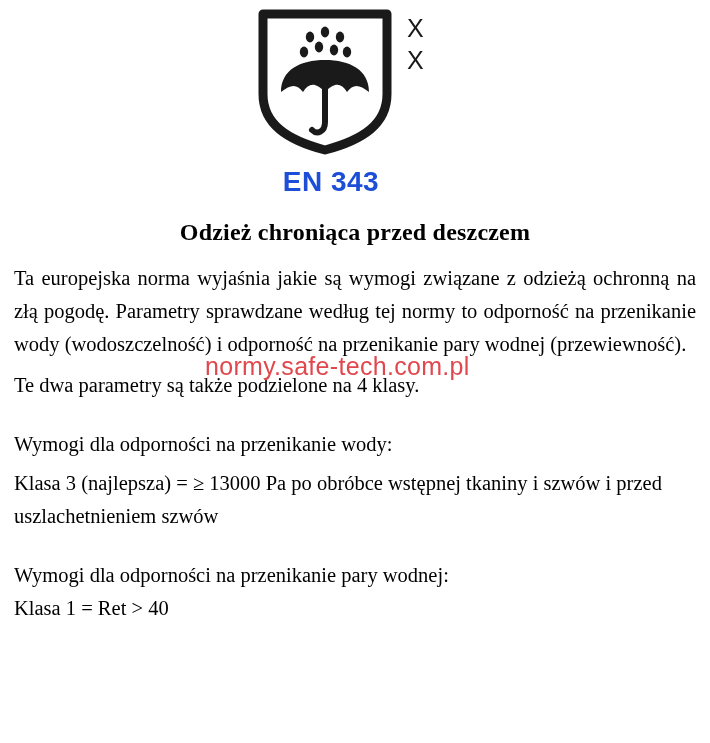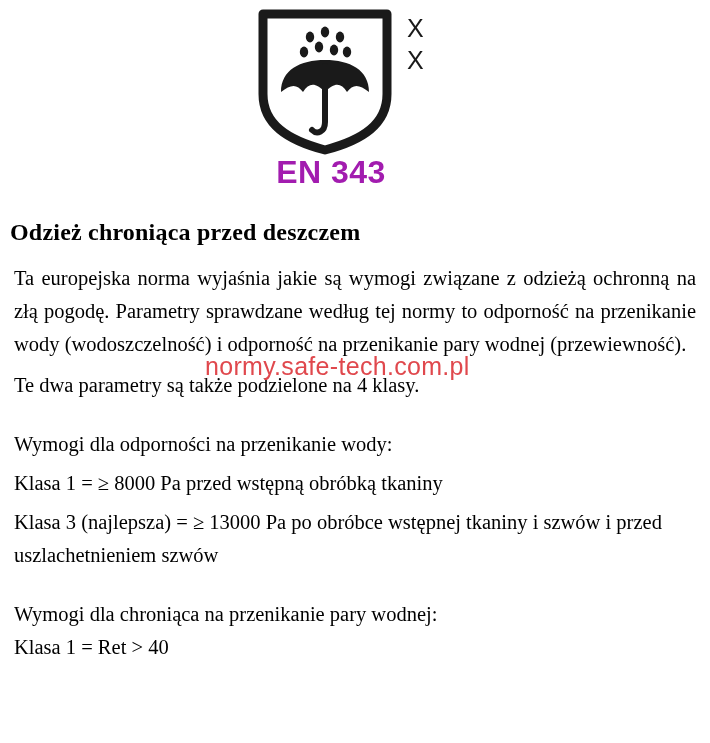--- a/index.html
+++ b/index.html
@@ -50,33 +50,33 @@
     top: 6px;
     font-family: "Liberation Sans", sans-serif;
     font-size: 25px;
     line-height: 32px;
     font-weight: 400;
     color: #1a1a1a;
   }
   .en-label {
     position: absolute;
     left: 6px;
-    top: 148px;
+    top: 160px;
     width: 140px;
     text-align: center;
     font-family: "Liberation Sans", sans-serif;
     font-weight: bold;
-    font-size: 32px;
+    font-size: 28px;
     letter-spacing: 0.5px;
-    color: #a21caf;
+    color: #1d4ed8;
   }
 
   
   .doc-title {
-    text-align: left;
+    text-align: center;
     font-size: 24px;
     font-weight: bold;
     margin: 8px 0 0 0;
     letter-spacing: 0.2px;
   }
   .body-text {
     margin: 0;
     padding: 0 4px;
     font-size: 20.5px;
     line-height: 33px;
@@ -145,21 +145,20 @@
     </div>
   </div>
 
   <h1 class="doc-title">Odzież chroniąca przed deszczem</h1>
 
   <p class="body-text para-justify">Ta europejska norma wyjaśnia jakie są wymogi związane z odzieżą ochronną na złą pogodę. Parametry sprawdzane według tej normy to odporność na przenikanie wody (wodoszczelność) i odporność na przenikanie pary wodnej (przewiewność).</p>
 
   <p class="body-text para">Te dwa parametry są także podzielone na 4 klasy.</p>
 
   <p class="body-text gap-para">Wymogi dla odporności na przenikanie wody:</p>
-  <p class="body-text line">Klasa 1 = ≥ 8000 Pa przed wstępną obróbką tkaniny</p>
   <p class="body-text line">Klasa 3 (najlepsza) = ≥ 13000 Pa po obróbce wstępnej tkaniny i szwów i przed uszlachetnieniem szwów</p>
 
-  <p class="body-text gap-para">Wymogi dla chroniąca na przenikanie pary wodnej:</p>
+  <p class="body-text gap-para">Wymogi dla odporności na przenikanie pary wodnej:</p>
   <p class="body-text">Klasa 1 = Ret &gt; 40</p>
 
   <div class="watermark">normy.safe-tech.com.pl</div>
 
 </div>
 
 </body></html>

